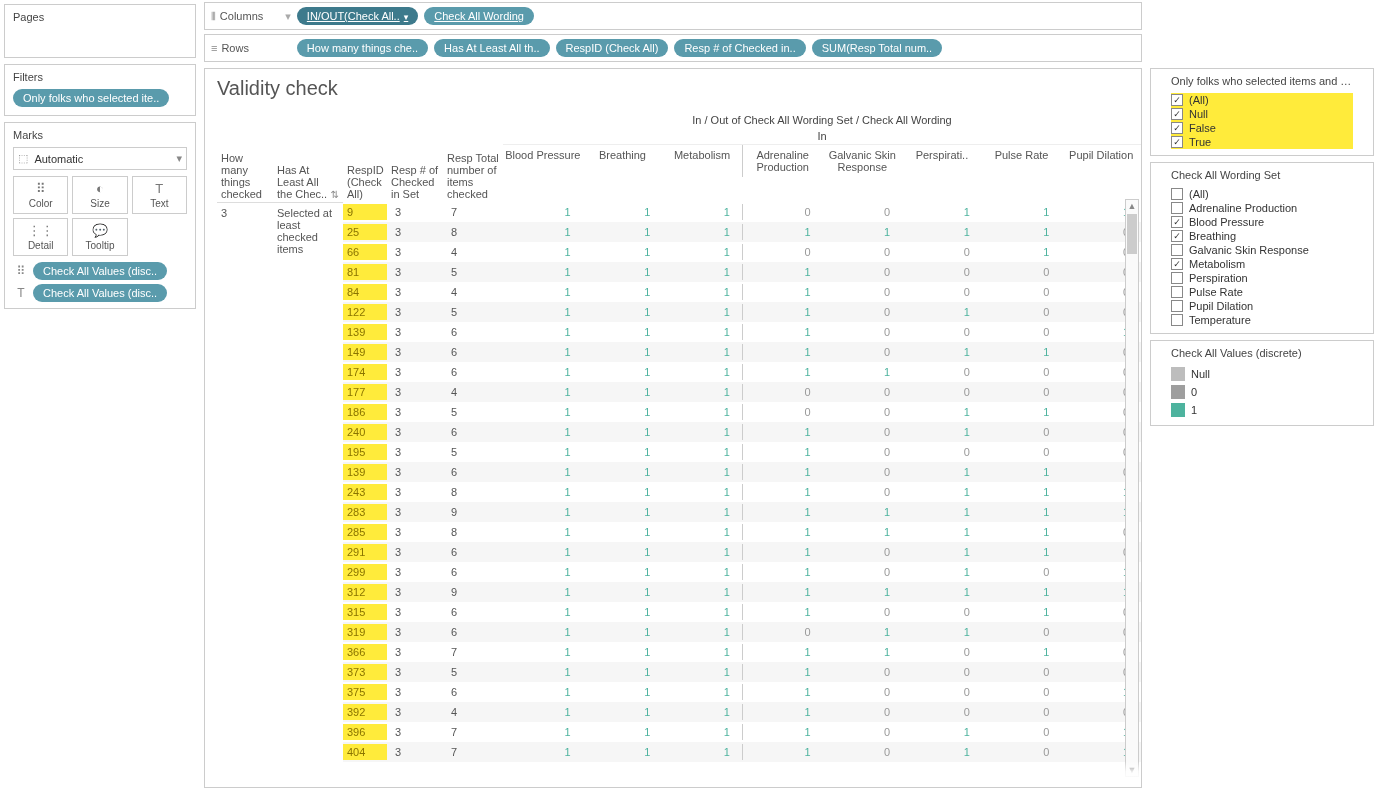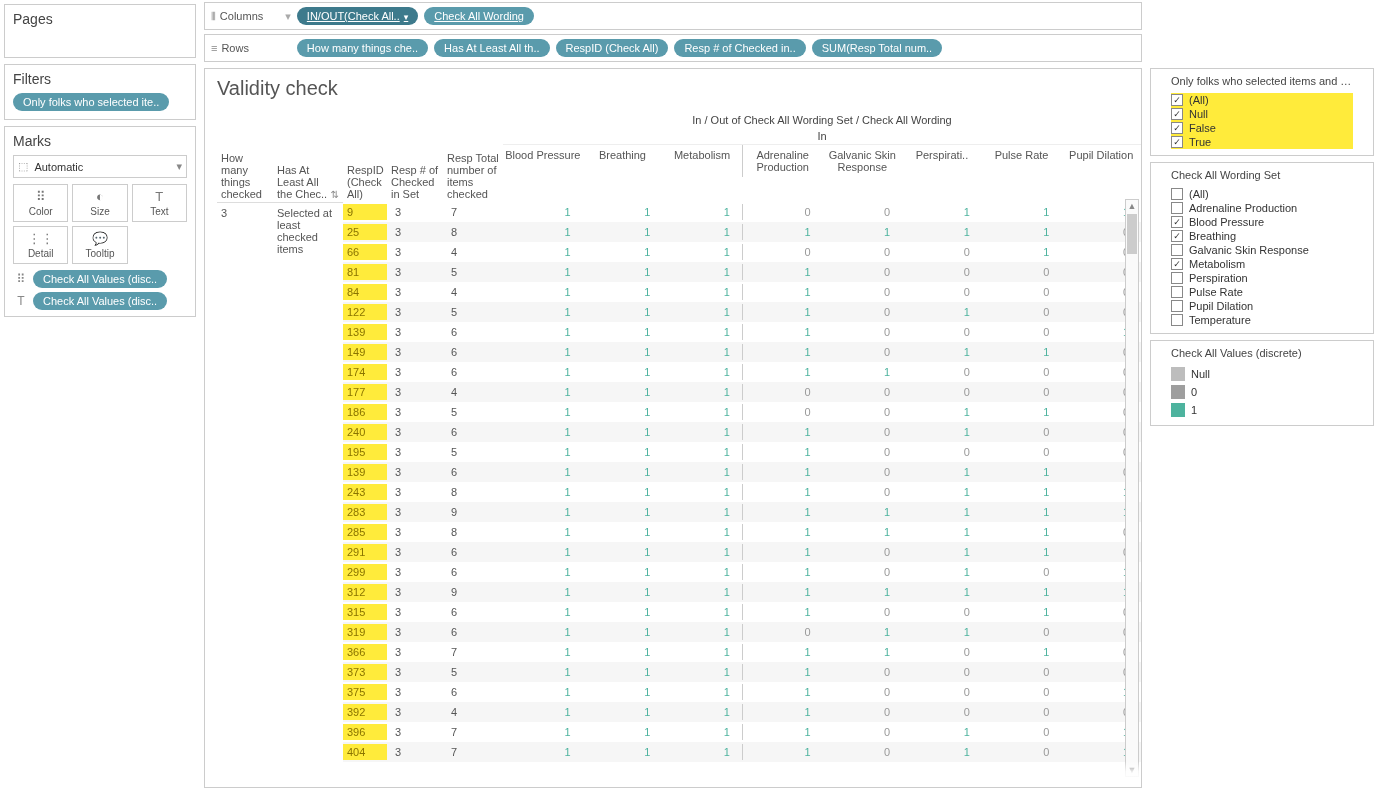--- a/index.html
+++ b/index.html
@@ -1,20 +1,20 @@
 <!DOCTYPE html>
 <html><head>
 <meta charset="utf-8">
 <style>
 *{box-sizing:border-box;margin:0;padding:0;font-family:Arial,Helvetica,sans-serif}
 body{background:#fff;font-size:11px;color:#333;overflow:hidden}
 .app{display:flex;width:1378px;height:792px}
 .left-col{width:200px;display:flex;flex-direction:column;gap:6px;padding:4px}
 .panel{border:1px solid #ccc;background:#fff;padding:6px 8px}
-.panel-title{font-size:14px;color:#444;margin-bottom:6px}
+.panel-title{font-size:11px;color:#444;margin-bottom:6px}
 .pill{display:inline-block;background:#5a9bac;color:#fff;border-radius:12px;padding:3px 10px;font-size:11px;white-space:nowrap;max-width:100%;overflow:hidden;text-overflow:ellipsis}
 .pill-dd::after{content:"▾";margin-left:4px;font-size:9px}
 .marks-select{width:100%;border:1px solid #ccc;padding:4px;background:#fff;margin-bottom:6px;display:flex;align-items:flex-end}
 .marks-select::before{content:"⬚";margin-right:6px;color:#888}
 .marks-select::after{content:"▾";margin-left:auto;color:#888}
 .marks-grid{display:grid;grid-template-columns:repeat(3,1fr);gap:4px;margin-bottom:6px}
 .marks-cell{border:1px solid #ccc;text-align:center;padding:4px 2px;font-size:10px;color:#555}
 .marks-cell .ico{display:block;font-size:13px;margin-bottom:2px;color:#777}
 .mark-pill-row{display:flex;align-items:center;gap:4px;margin-top:4px}
 .mark-pill-row .ic{width:16px;text-align:center;color:#888;font-size:12px}

